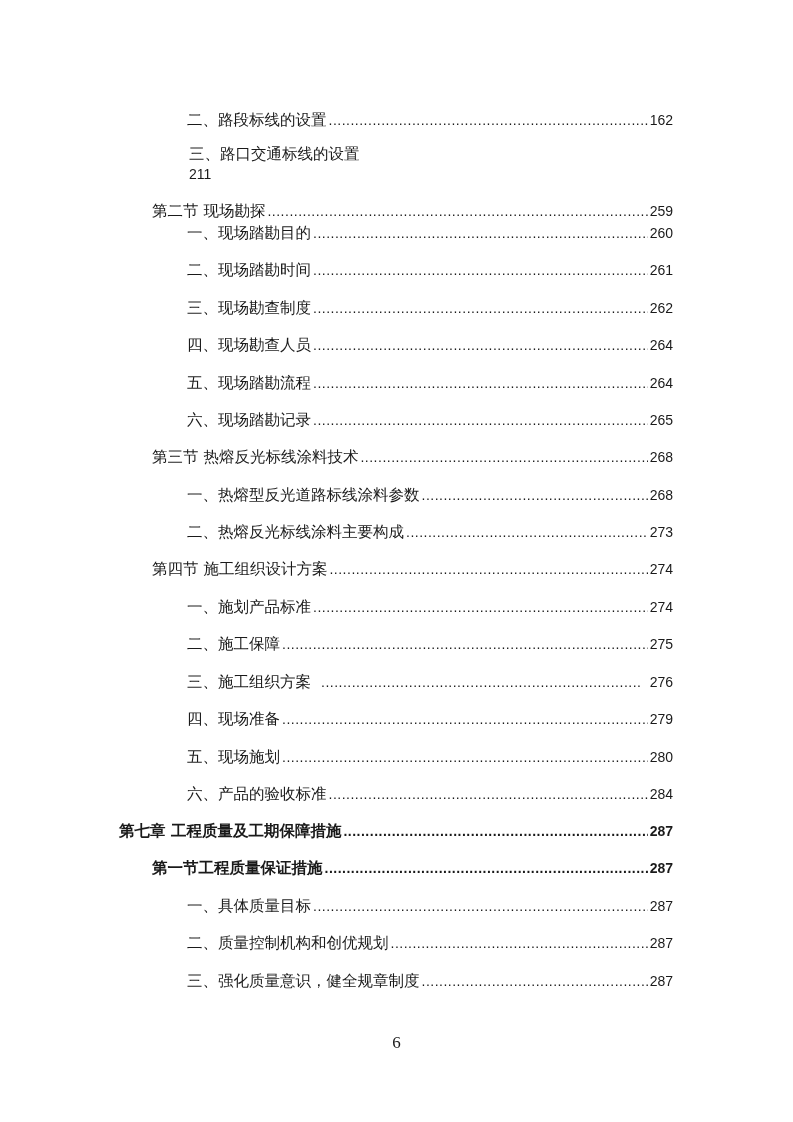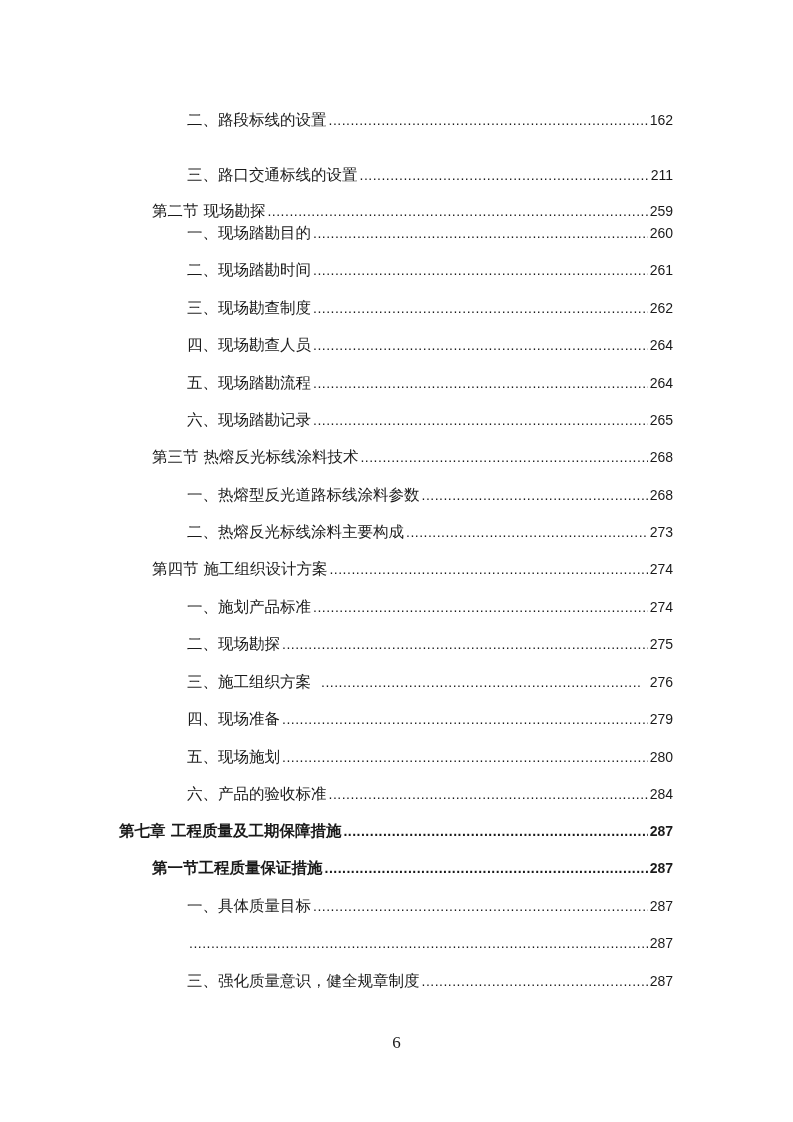--- a/index.html
+++ b/index.html
@@ -23,21 +23,21 @@
   </style>
 </head>
 <body>
 
 <div class="toc" id="toc">
     <div class="entry lvl3" style="top: 110px;">
       <span class="label">二、路段标线的设置</span>
       <span class="leader"></span>
       <span class="page">162</span>
     </div>
-    <div class="entry lvl3" style="top: 165px;">
+    <div class="entry lvl3" style="top: 144px; flex-direction: column;">
       <span class="label">三、路口交通标线的设置</span>
       <span class="leader"></span>
       <span class="page">211</span>
     </div>
     <div class="entry lvl2" style="top: 201px; text-align: center;">
       <span class="label">第二节  现场勘探</span>
       <span class="leader"></span>
       <span class="page">259</span>
     </div>
     <div class="entry lvl3" style="top: 223px;">
@@ -89,21 +89,21 @@
       <span class="label">第四节  施工组织设计方案</span>
       <span class="leader"></span>
       <span class="page">274</span>
     </div>
     <div class="entry lvl3" style="top: 597px;">
       <span class="label">一、施划产品标准</span>
       <span class="leader"></span>
       <span class="page">274</span>
     </div>
     <div class="entry lvl3" style="top: 634px;">
-      <span class="label">二、现场勘探</span>
+      <span class="label">二、施工保障</span>
       <span class="leader"></span>
       <span class="page">275</span>
     </div>
     <div class="entry lvl3" style="top: 672px; gap: 8px;">
       <span class="label">三、施工组织方案</span>
       <span class="leader"></span>
       <span class="page">276</span>
     </div>
     <div class="entry lvl3" style="top: 709px;">
       <span class="label">四、现场准备</span>
@@ -129,20 +129,21 @@
       <span class="label">第一节工程质量保证措施</span>
       <span class="leader"></span>
       <span class="page">287</span>
     </div>
     <div class="entry lvl3" style="top: 896px; text-align: center;">
       <span class="label">一、具体质量目标</span>
       <span class="leader"></span>
       <span class="page">287</span>
     </div>
     <div class="entry lvl3" style="top: 933px;">
+      <span class="label">二、质量控制机构和创优规划</span>
       <span class="leader"></span>
       <span class="page">287</span>
     </div>
     <div class="entry lvl3" style="top: 971px;">
       <span class="label">三、强化质量意识，健全规章制度</span>
       <span class="leader"></span>
       <span class="page">287</span>
     </div>
   </div>
 

